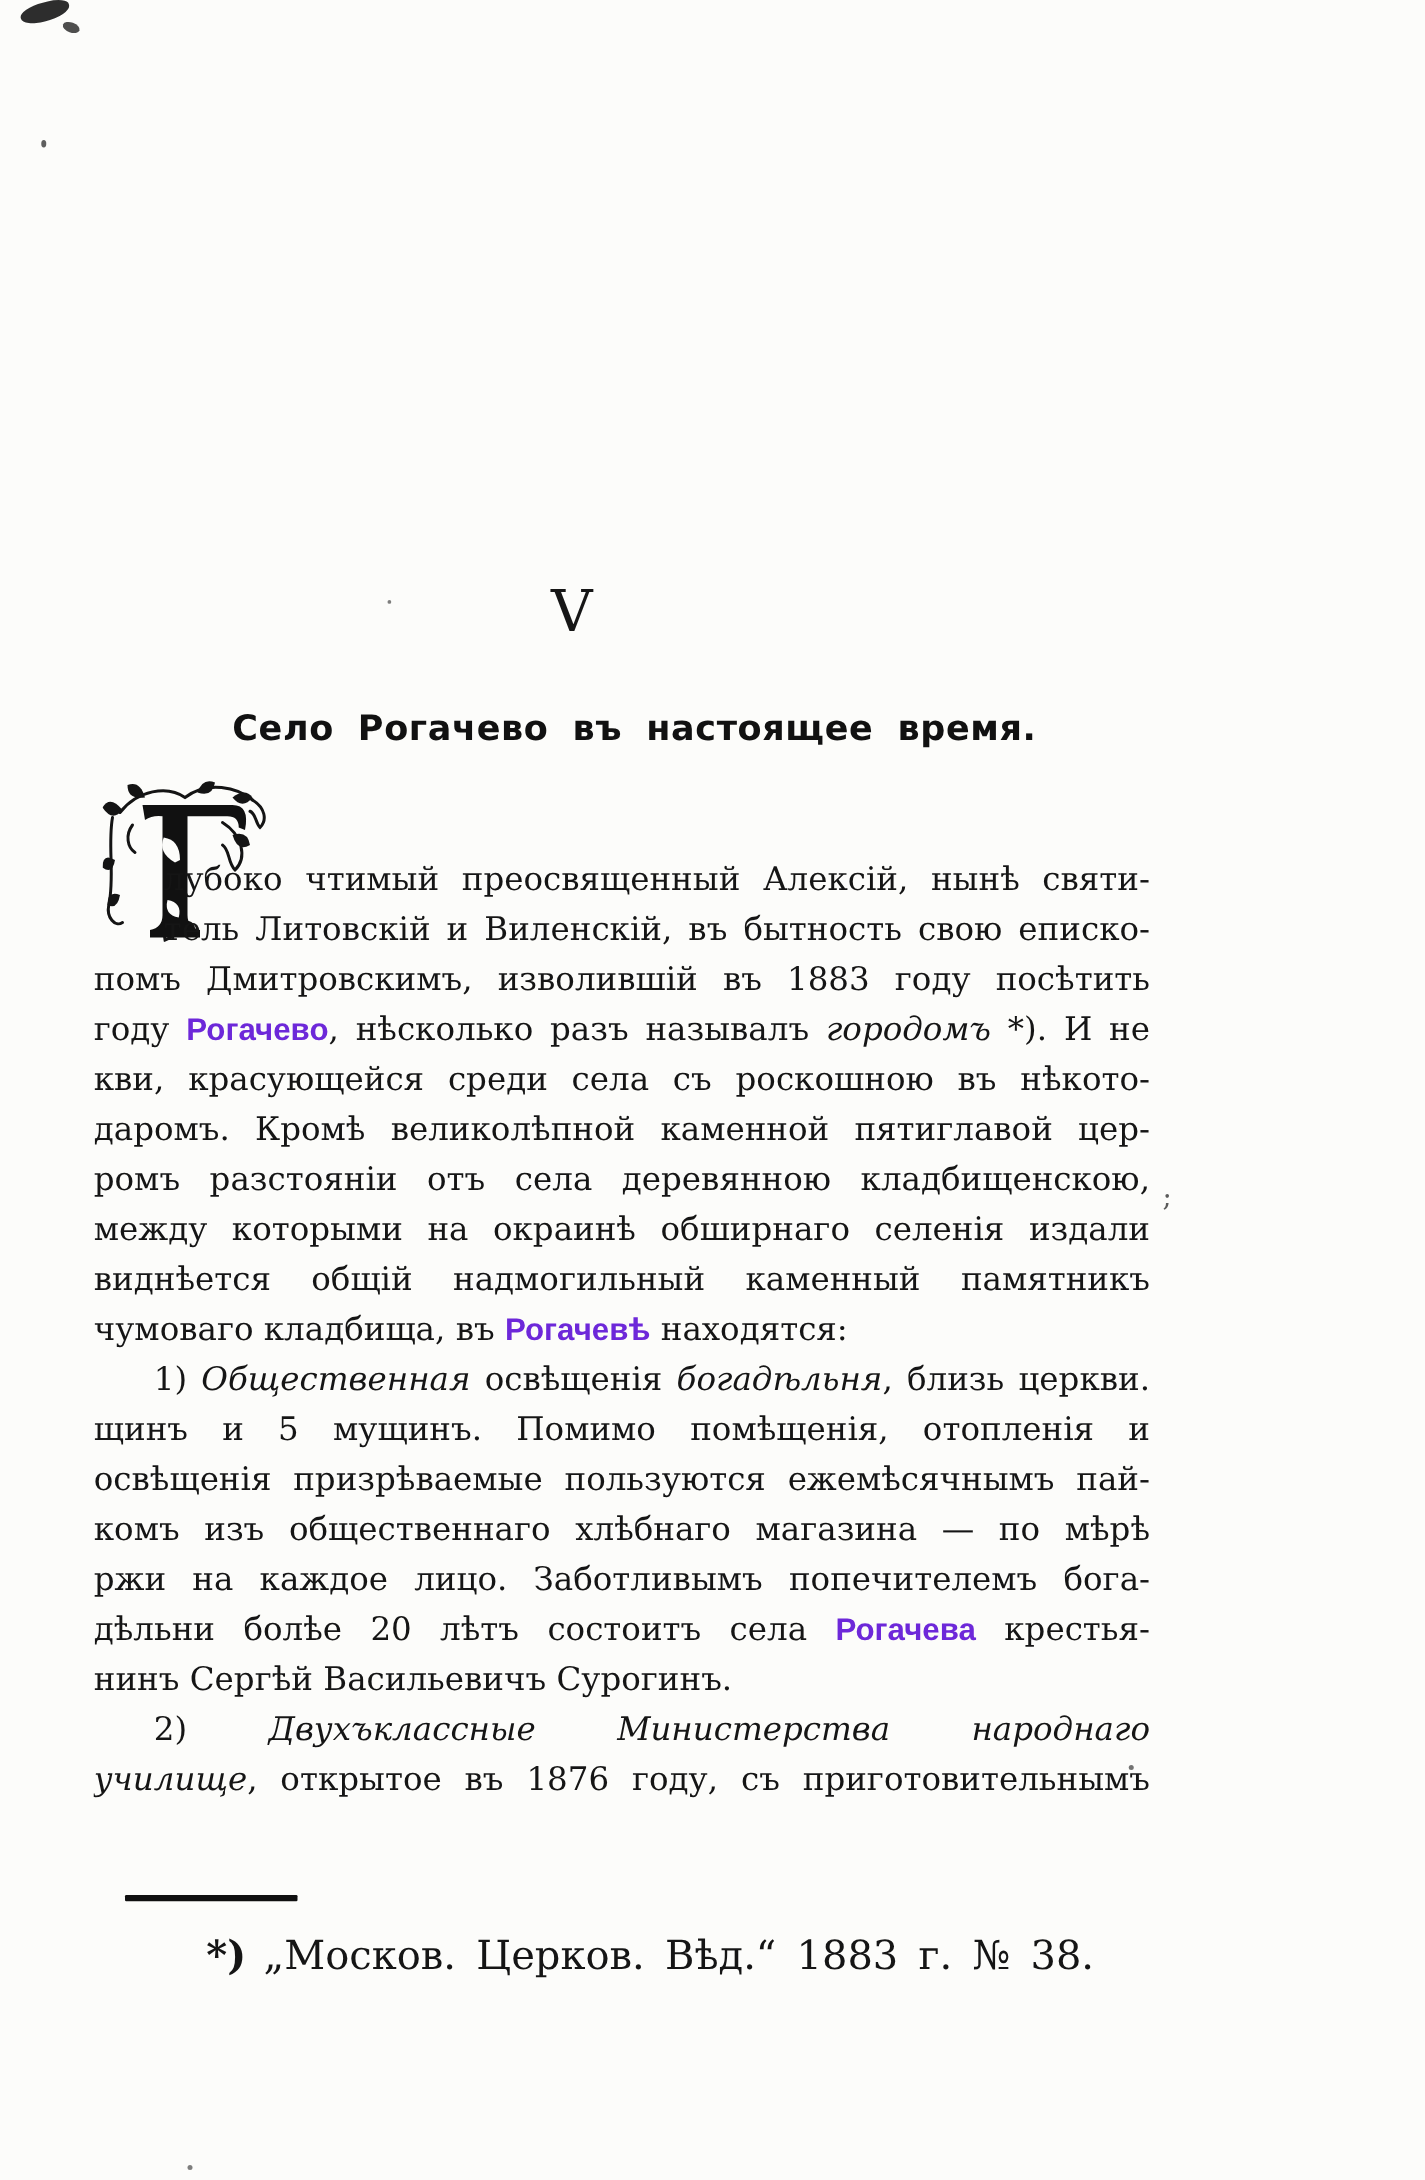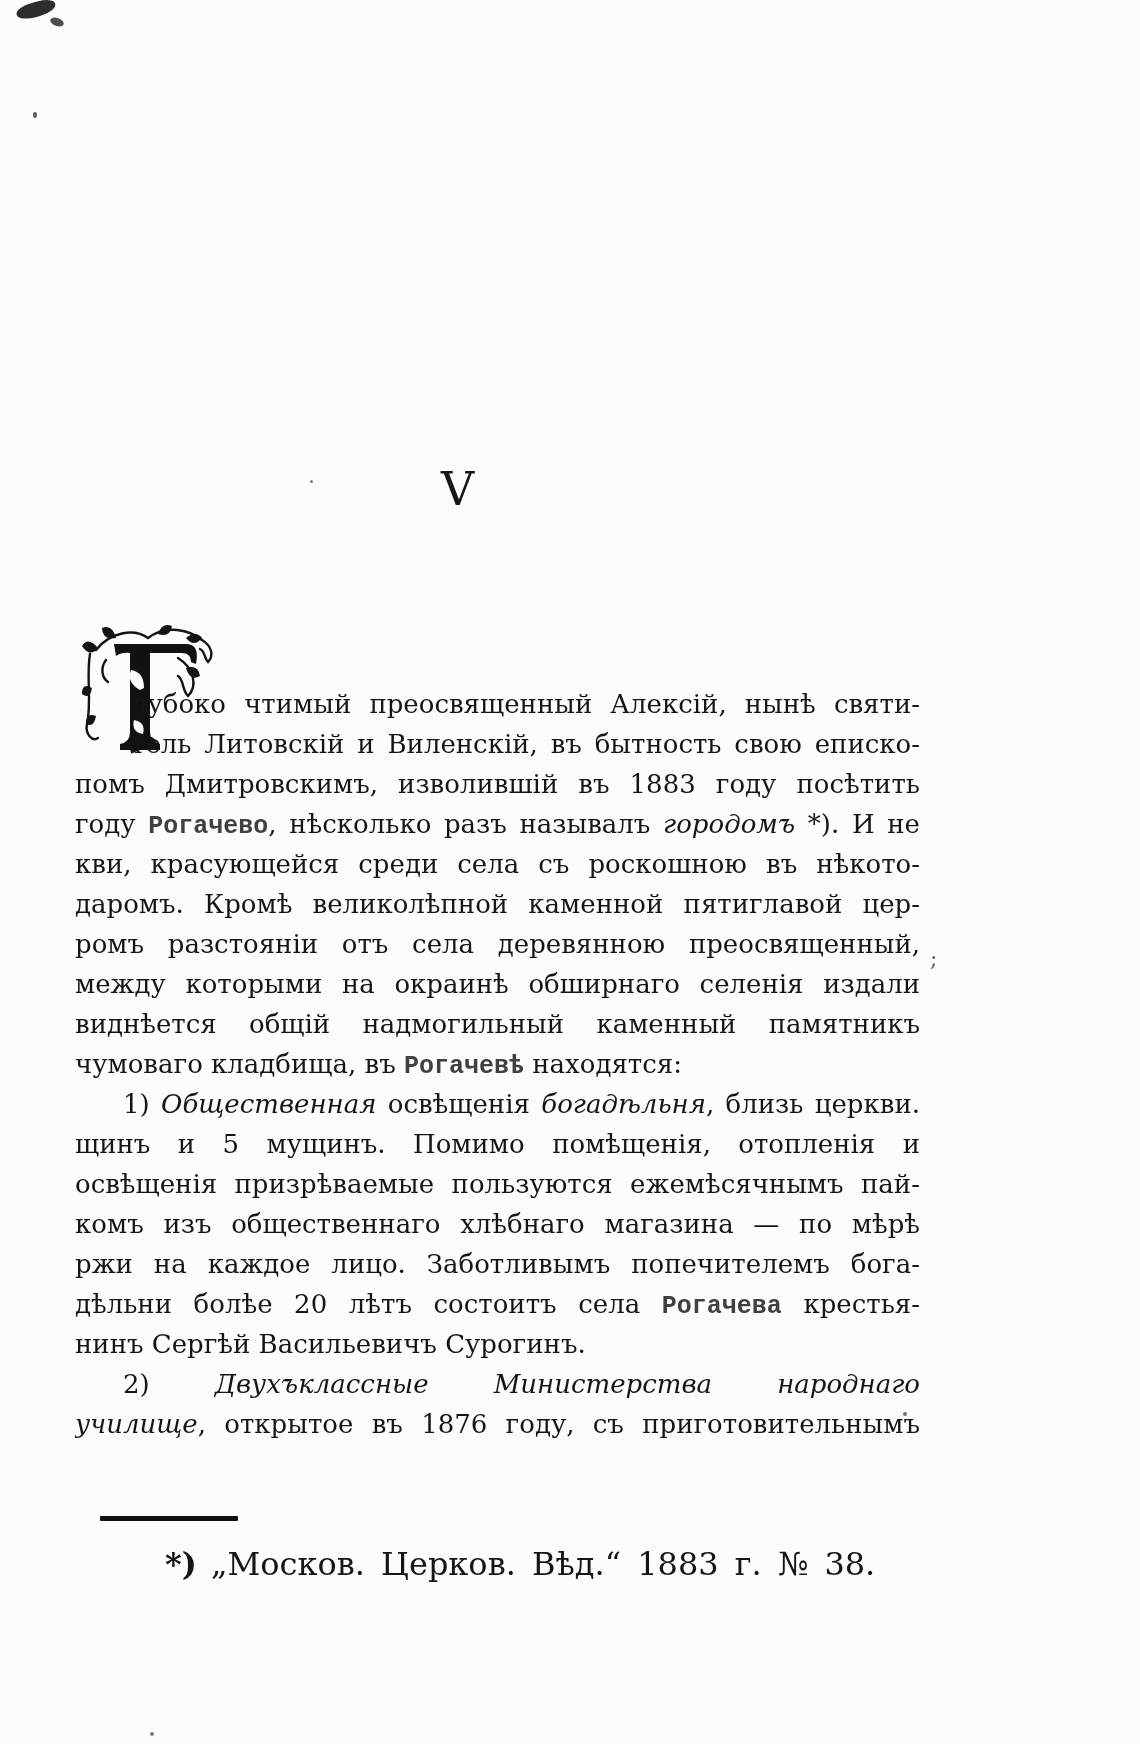--- a/index.html
+++ b/index.html
@@ -32,22 +32,22 @@
   .body-text{
     position:absolute;left:75px;top:684px;width:845px;
     font-size:26px;line-height:40px;
     color:#151515;
   }
   .line{height:40px;overflow:hidden;white-space:nowrap;}
   .line.j{white-space:normal;text-align:justify;text-align-last:justify;}
   .line.dropcap{padding-left:56px;}
   .line.item{padding-left:48px;}
   .line .b{
-    font-family:Liberation Mono, monospace;
-    font-weight:bold;font-size:25px;color:#404040;
+    font-family:Liberation Sans, sans-serif;
+    font-weight:bold;font-size:25px;color:#6d28d9;
   }
   .line .i{font-style:italic;}
   
   .drop-cap{
     position:absolute;left:82px;top:624px;width:138px;height:136px;
   }
   
   .footnote-rule{
     position:absolute;left:100px;top:1516px;width:138px;height:5px;
     background:#101010;border-radius:1px;
@@ -88,20 +88,21 @@
   <div class="smudge"></div>
   <div class="smudge2"></div>
   <div class="speck sp1"></div>
   <div class="speck sp2"></div>
   <div class="speck sp4"></div>
   <div class="speck sp5"></div>
   <div class="margin-mark">;</div>
 
   <div class="chapter-number">V</div>
 
+  <div class="heading">Село Рогачево въ настоящее время.</div>
 
   <div class="drop-cap">
     <svg viewBox="0 0 138 136" width="138" height="136">
 
       <g fill="none" stroke="#141414" stroke-width="2.4" stroke-linecap="round">
         <path d="M14,26 C28,8 52,4 66,14 C84,0 108,6 120,16"></path>
         <path d="M120,16 C130,22 132,32 126,38 C122,34 123,27 118,25"></path>
         <path d="M8,30 C4,52 10,78 5,100 C3,110 10,118 16,114"></path>
         <path d="M96,34 C112,44 116,62 106,72 C100,66 102,56 96,52"></path>
         <path d="M60,96 C70,108 62,124 50,128 C48,120 54,112 52,104"></path>
@@ -128,21 +129,21 @@
     </svg>
   </div>
 
   <div class="body-text">
       <div class="line j dropcap"><span>лубоко чтимый преосвященный Алексій, нынѣ святи-</span></div>
       <div class="line j dropcap"><span>тель Литовскій и Виленскій, въ бытность свою еписко-</span></div>
       <div class="line j"><span>помъ Дмитровскимъ, изволившій въ 1883 году посѣтить</span></div>
       <div class="line j"><span>году </span><span class="b">Рогачево</span><span>, нѣсколько разъ называлъ </span><span class="i">городомъ</span><span> *). И не</span></div>
       <div class="line j"><span>кви, красующейся среди села съ роскошною въ нѣкото-</span></div>
       <div class="line j"><span>даромъ. Кромѣ великолѣпной каменной пятиглавой цер-</span></div>
-      <div class="line j"><span>ромъ разстояніи отъ села деревянною преосвященный,</span></div>
+      <div class="line j"><span>ромъ разстояніи отъ села деревянною кладбищенскою,</span></div>
       <div class="line j"><span>между которыми на окраинѣ обширнаго селенія издали</span></div>
       <div class="line j"><span>виднѣется общій надмогильный каменный памятникъ</span></div>
       <div class="line"><span>чумоваго кладбища, въ </span><span class="b">Рогачевѣ</span><span> находятся:</span></div>
       <div class="line j item"><span>1) </span><span class="i">Общественная</span><span> освѣщенія </span><span class="i">богадѣльня</span><span>, близь церкви.</span></div>
       <div class="line j"><span>щинъ и 5 мущинъ. Помимо помѣщенія, отопленія и</span></div>
       <div class="line j"><span>освѣщенія призрѣваемые пользуются ежемѣсячнымъ пай-</span></div>
       <div class="line j"><span>комъ изъ общественнаго хлѣбнаго магазина — по мѣрѣ</span></div>
       <div class="line j"><span>ржи на каждое лицо. Заботливымъ попечителемъ бога-</span></div>
       <div class="line j"><span>дѣльни болѣе 20 лѣтъ состоитъ села </span><span class="b">Рогачева</span><span> крестья-</span></div>
       <div class="line"><span>нинъ Сергѣй Васильевичъ Сурогинъ.</span></div>

